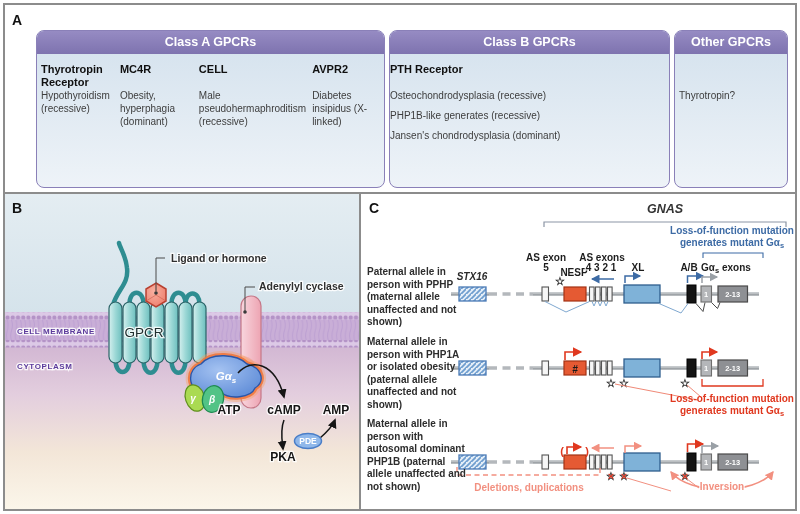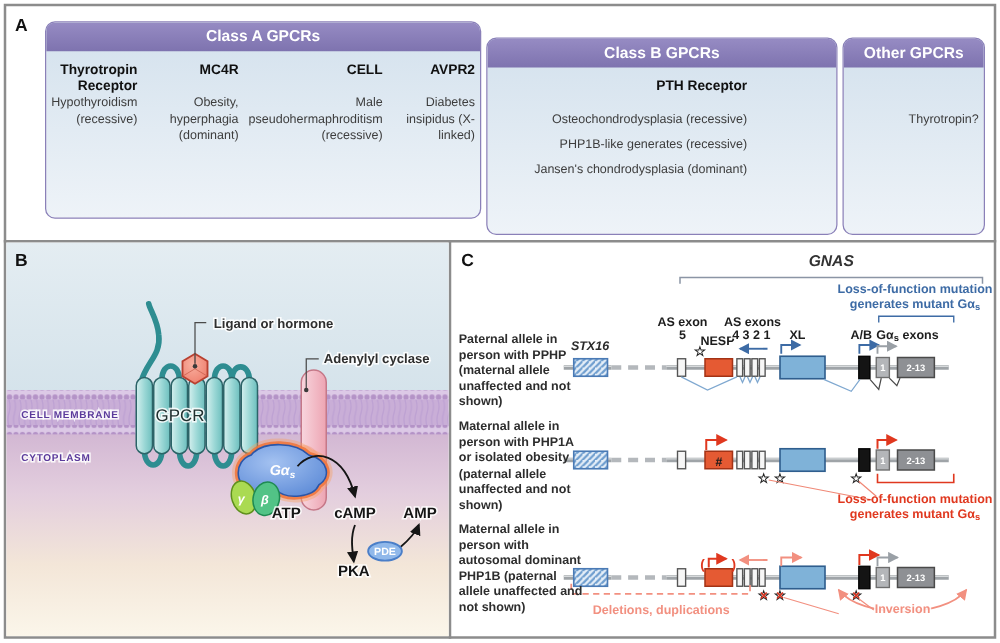--- a/index.html
+++ b/index.html
@@ -7,41 +7,41 @@
   .border-box{position:absolute;left:3px;top:3px;right:3px;bottom:3px;border:2px solid #8c8c8c;}
   .h-div{position:absolute;left:3px;right:3px;top:192px;height:2px;background:#8c8c8c;}
   .v-div{position:absolute;left:359px;top:192px;width:2px;bottom:3px;background:#8c8c8c;}
   .panel-letter{position:absolute;font-size:14px;font-weight:bold;color:#111;}
   
   .gtable{position:absolute;border:1.5px solid #8a80b8;border-radius:8px;overflow:hidden;
           background:linear-gradient(180deg,#d3e1ed 0%,#e2ebf3 55%,#eef3f8 100%);}
   .ghead{height:23px;line-height:23px;text-align:center;color:#fff;font-weight:bold;font-size:12.5px;
          background:linear-gradient(180deg,#968bc3 0%,#7e73af 100%);}
   .gbody{display:flex;padding-top:6px;}
-  .gcol{text-align:right;}
+  .gcol{text-align:left;}
   .rname{font-size:11px;font-weight:bold;color:#101010;min-height:27px;line-height:1.15;padding-top:3px;}
   .phen{font-size:10px;color:#3d3d3d;line-height:1.28;margin-bottom:7px;}
   
   .c-label{position:absolute;width:100px;font-size:10px;font-weight:bold;color:#2d2d2d;line-height:1.25;}
   
   svg{font-family:"Liberation Sans",sans-serif;}
   .halo{paint-order:stroke;stroke:#ffffff;stroke-opacity:.85;stroke-width:2.5px;}
 </style>
 </head>
 <body>
 
 <div class="fig">
   <div class="border-box"></div>
   <div class="h-div"></div>
   <div class="v-div"></div>
 
   <div>
     <div class="panel-letter" style="left:12px;top:12px">A</div>
 
-    <div class="gtable" style="left:36px;top:17px;width:347px;height:156px">
+    <div class="gtable" style="left:36px;top:30px;width:347px;height:156px">
       <div class="ghead">Class A GPCRs</div>
       <div class="gbody">
         <div class="gcol" style="width:21%;padding:0 4px">
           <div class="rname">Thyrotropin Receptor</div>
           <div class="phen">Hypothyroidism (recessive)</div>
         </div>
         <div class="gcol" style="width:23%;padding:0 6px">
           <div class="rname">MC4R</div>
           <div class="phen">Obesity, hyperphagia (dominant)</div>
         </div>
@@ -52,21 +52,21 @@
         <div class="gcol" style="width:22%;padding:0 4px">
           <div class="rname">AVPR2</div>
           <div class="phen">Diabetes insipidus (X-linked)</div>
         </div>
       </div>
     </div>
 
     <div class="gtable" style="left:389px;top:30px;width:279px;height:156px">
       <div class="ghead">Class B GPCRs</div>
       <div class="gbody">
-        <div class="gcol" style="width:68%;padding:0 18px">
+        <div class="gcol" style="width:68%;padding:0 0">
           <div class="rname">PTH Receptor</div>
           <div class="phen">Osteochondrodysplasia (recessive)</div>
           <div class="phen">PHP1B-like generates (recessive)</div>
           <div class="phen">Jansen's chondrodysplasia (dominant)</div>
         </div>
       </div>
     </div>
 
     <div class="gtable" style="left:674px;top:30px;width:112px;height:156px">
       <div class="ghead">Other GPCRs</div>

